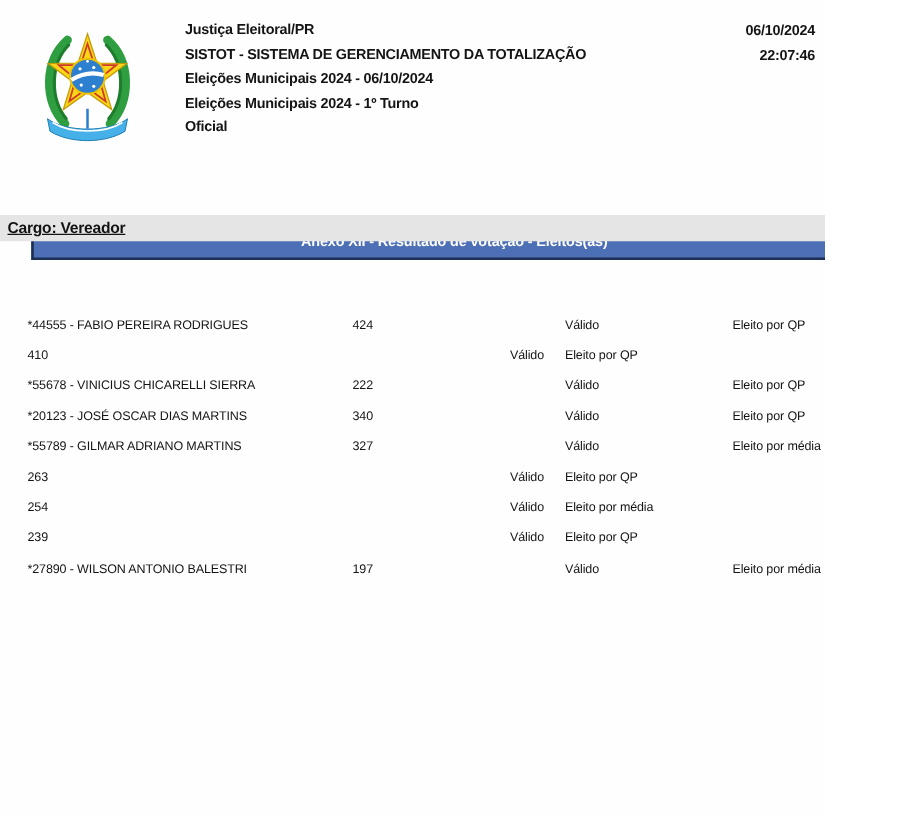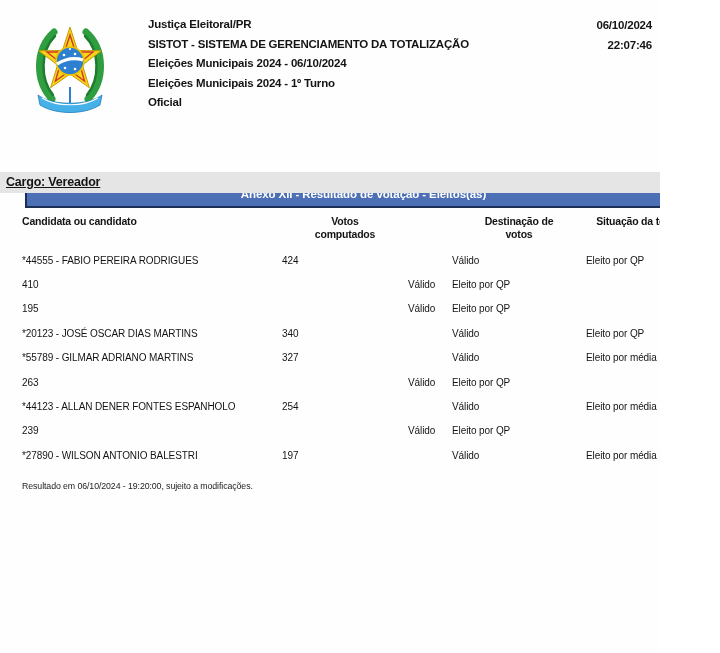--- a/index.html
+++ b/index.html
@@ -80,50 +80,40 @@
   </div>
 
   <div class="banner" id="banner" style="background: rgb(77, 111, 181); border-color: rgb(27, 47, 84); color: rgb(255, 255, 255);">
     <span>Anexo XII - Resultado de votação - Eleitos(as)</span>
   </div>
 
   <div class="cargo" id="cargo" style="background: #e5e5e5; text-decoration: underline;">
     <span>Cargo: Vereador</span>
   </div>
 
-  <div class="thead grid">
-    <div>Candidata ou candidato</div>
-    <div class="c">
-        <div class="wrap">Votos computados</div>
-      </div>
-    <div></div>
-    <div class="c">
-        <div class="wrap">Destinação de votos</div>
-      </div>
-    <div class="c nowrap">Situação da totalização</div>
-  </div>
 
   <div class="tbody">
     <div class="row">
       <div>*44555 - FABIO PEREIRA RODRIGUES</div>
       <div class="c">424</div>
       <div></div>
       <div class="c">Válido</div>
       <div class="c">Eleito por QP</div>
     </div>
 
     <div class="row">
       <div class="c">410</div>
       <div></div>
       <div class="c">Válido</div>
       <div class="c">Eleito por QP</div>
     </div>
 
     <div class="row">
-      <div class="c">195</div>
+      <div>*55678 - VINICIUS CHICARELLI SIERRA</div>
+      <div class="c">222</div>
       <div></div>
       <div class="c">Válido</div>
       <div class="c">Eleito por QP</div>
     </div>
 
     <div class="row">
       <div>*20123 - JOSÉ OSCAR DIAS MARTINS</div>
       <div class="c">340</div>
       <div></div>
       <div class="c">Válido</div>
@@ -139,21 +129,20 @@
     </div>
 
     <div class="row">
       <div class="c">263</div>
       <div></div>
       <div class="c">Válido</div>
       <div class="c">Eleito por QP</div>
     </div>
 
     <div class="row">
-      <div>*44123 - ALLAN DENER FONTES ESPANHOLO</div>
       <div class="c">254</div>
       <div></div>
       <div class="c">Válido</div>
       <div class="c">Eleito por média</div>
     </div>
 
     <div class="row">
       <div class="c">239</div>
       <div></div>
       <div class="c">Válido</div>
@@ -162,15 +151,14 @@
 
     <div class="row">
       <div>*27890 - WILSON ANTONIO BALESTRI</div>
       <div class="c">197</div>
       <div></div>
       <div class="c">Válido</div>
       <div class="c">Eleito por média</div>
     </div>
   </div>
 
-  <div class="foot">Resultado em 06/10/2024 - 19:20:00, sujeito a modificações.</div>
 
 </div>
 
 </body></html>

